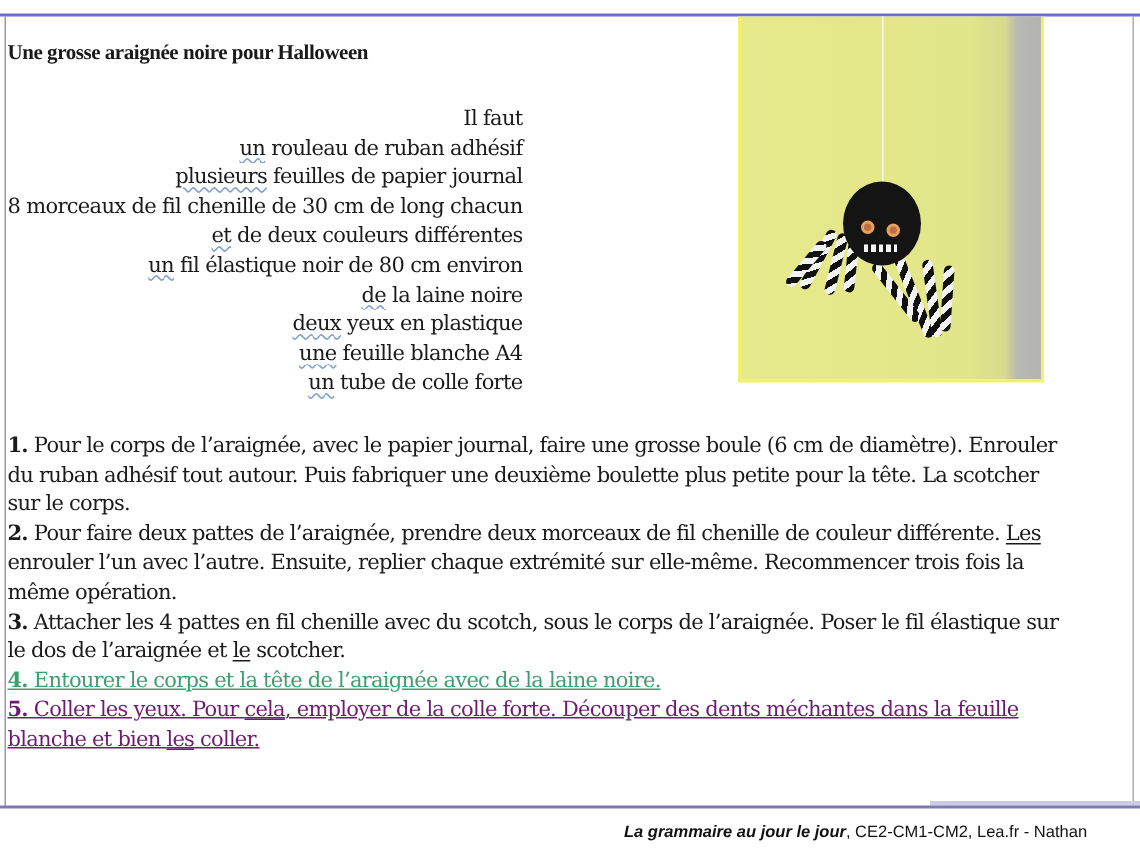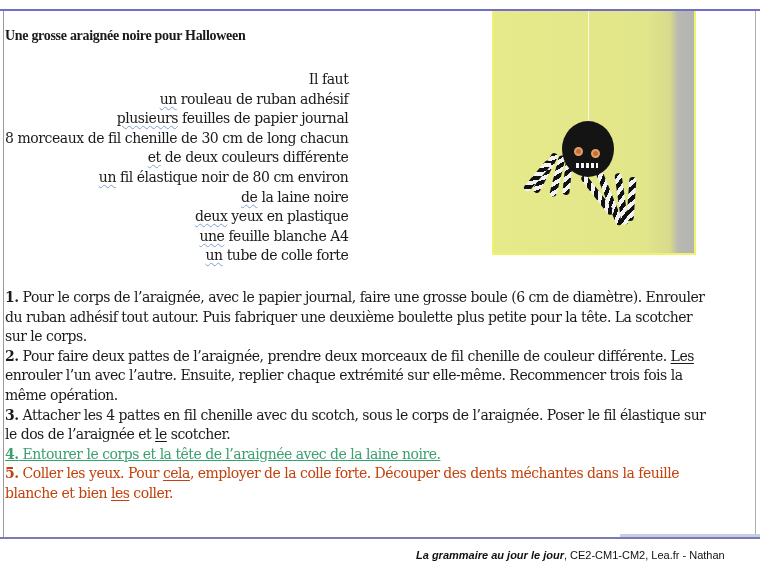--- a/index.html
+++ b/index.html
@@ -28,21 +28,21 @@
     .photo .eye { position: absolute; width: 9px; height: 9px; border-radius: 50%; background: #c07040; border: 2px solid #e8a060; }
     .photo .eye.l { left: 12px; top: 26px; }
     .photo .eye.r { left: 29px; top: 28px; }
     .photo .teeth { position: absolute; left: 14px; top: 42px; width: 22px; height: 5px; background: repeating-linear-gradient(90deg, #f4f4f4 0 3px, #141414 3px 5px); }
     .photo .leg { position: absolute; width: 7px; border-radius: 4px; background: repeating-linear-gradient(135deg, #111 0 4px, #f2f2f2 4px 8px); }
 
     .steps { position: absolute; left: 0; top: 262px; width: 750px; }
     .steps .line { font-size: 14px; line-height: 19.6px; letter-spacing: -0.5px; white-space: nowrap; }
     .num { font-weight: bold; }
     .green { color: #3aa070; text-decoration: underline; }
-    .red { color: #c2410c; }
+    .red { color: #701a75; text-decoration: underline; }
     .ul { text-decoration: underline; text-underline-offset: 2px; }
 
     .footer { position: absolute; left: 416px; top: 549px; font-family: "Liberation Sans", sans-serif; font-size: 11px; color: #111; white-space: nowrap; }
     .footer .book { font-weight: bold; font-style: italic; }
   </style>
 </head>
 <body>
 
 <div class="frame-top"></div>
 <div class="frame-left"></div>
@@ -68,21 +68,21 @@
 </div>
 
 <div class="doc">
   <div class="title">Une grosse araignée noire pour Halloween</div>
 
   <div class="materials">
     <div class="line">Il faut</div>
     <div class="line"><span class="squiggle">un</span><span> rouleau de ruban adhésif</span></div>
     <div class="line"><span class="squiggle">plusieurs</span><span> feuilles de papier journal</span></div>
     <div class="line"><span>8 morceaux de fil chenille de 30 cm de long chacun</span></div>
-    <div class="line"><span class="squiggle">et</span><span> de deux couleurs différente</span></div>
+    <div class="line"><span class="squiggle">et</span><span> de deux couleurs différentes</span></div>
     <div class="line"><span class="squiggle">un</span><span> fil élastique noir de 80 cm environ</span></div>
     <div class="line"><span class="squiggle">de</span><span> la laine noire</span></div>
     <div class="line"><span class="squiggle">deux</span><span> yeux en plastique</span></div>
     <div class="line"><span class="squiggle">une</span><span> feuille blanche A4</span></div>
     <div class="line"><span class="squiggle">un</span><span> tube de colle forte</span></div>
   </div>
 
   <div class="steps">
 
     <div class="line"><span class="num">1.</span><span> Pour le corps de l’araignée, avec le papier journal, faire une grosse boule (6 cm de diamètre). Enrouler</span></div>

